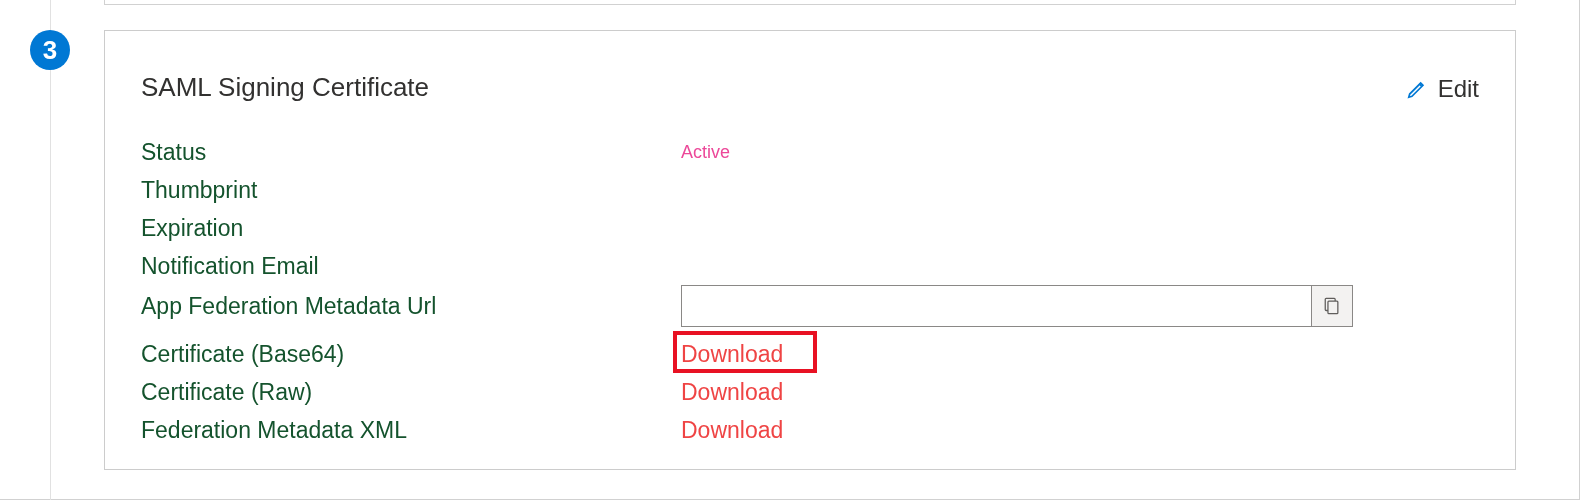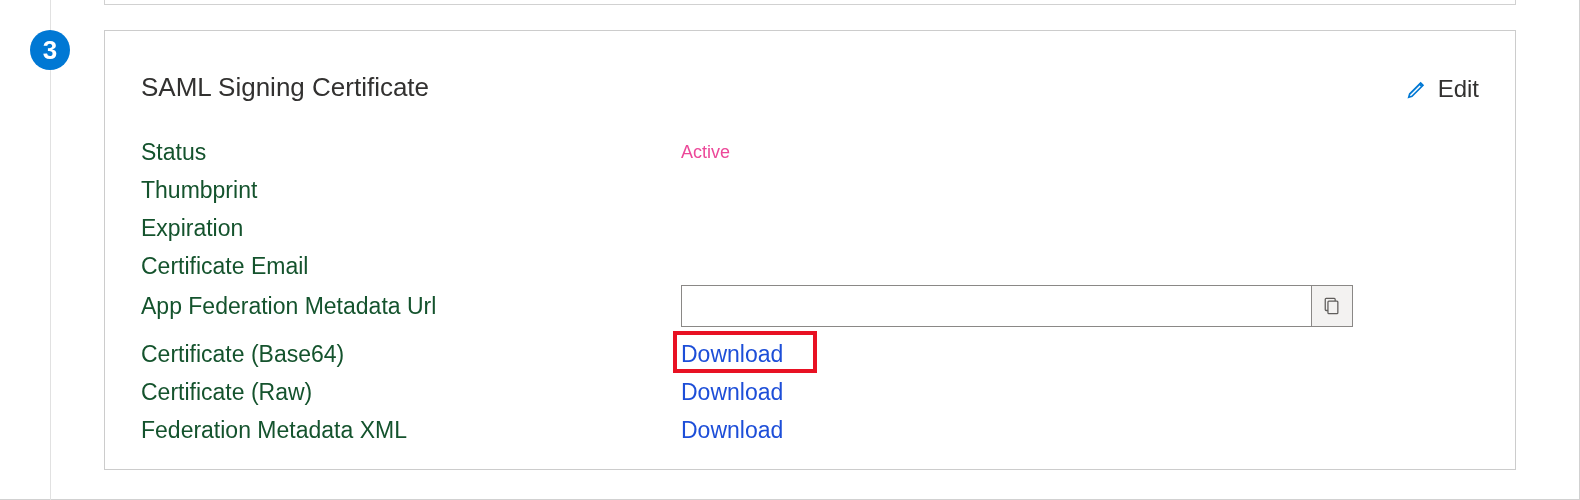--- a/index.html
+++ b/index.html
@@ -104,21 +104,21 @@
       font-size: 23px;
       color: #14532d;
       flex-shrink: 0;
     }
     .field-value {
       font-size: 18px;
       color: #ec4899;
     }
     .download-link {
       font-size: 23px;
-      color: #1d4ed8;
+      color: #ef4444;
       cursor: pointer;
     }
     .highlight-box {
       position: absolute;
       border: 4px solid #e81123;
       pointer-events: none;
     }
     .url-input-wrap {
       display: flex;
       align-items: stretch;
@@ -182,21 +182,21 @@
   <div class="field-row">
     <div class="field-label">Thumbprint</div>
     <div class="field-value"></div>
   </div>
 
   <div class="field-row">
     <div class="field-label">Expiration</div>
   </div>
 
   <div class="field-row">
-    <div class="field-label">Certificate Email</div>
+    <div class="field-label">Notification Email</div>
     <div class="field-value"></div>
   </div>
 
   <div class="field-row">
     <div class="field-label">App Federation Metadata Url</div>
     <div class="url-input-wrap">
       <input class="url-input" type="text" readonly="" value="" style="">
       <div class="copy-button">
         <svg class="copy-icon" viewBox="0 0 20 22" fill="none" stroke="currentColor" stroke-width="1.4">
           <rect x="5.5" y="5.5" width="11" height="14" rx="1"></rect>

